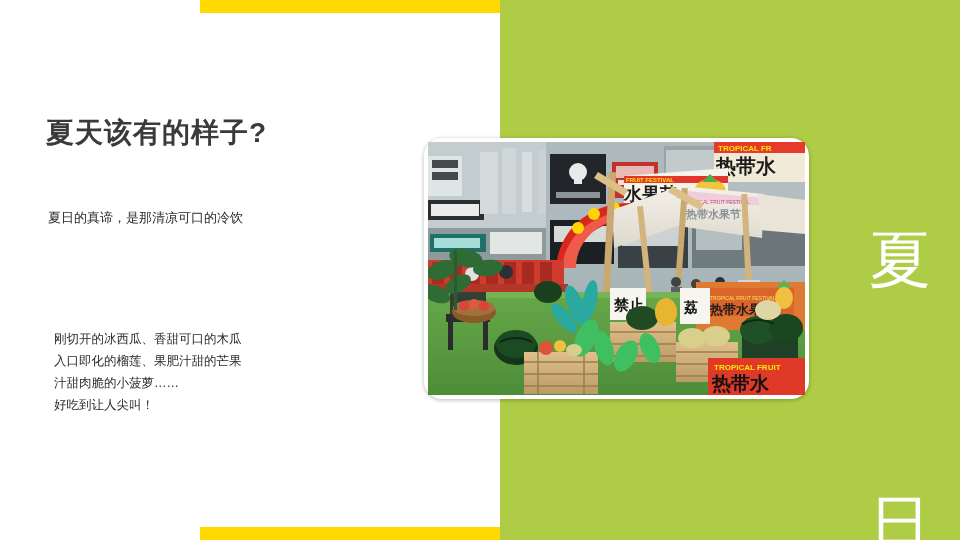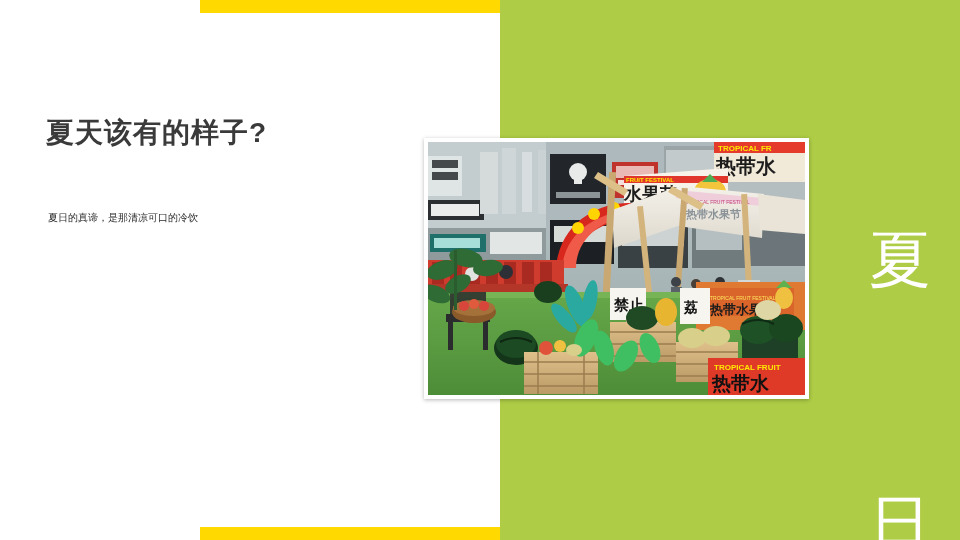--- a/index.html
+++ b/index.html
@@ -74,21 +74,21 @@
     white-space: nowrap;
   }
 
   .para-block-a {
     position: absolute;
     left: 48px;
     top: 203px;
     width: 370px;
   }
   .para-block-a .line {
-    font-size: 10px;
+    font-size: 13px;
     color: #2b2b2b;
     line-height: 30px;
     white-space: nowrap;
   }
 
   .para-block-b {
     position: absolute;
     left: 54px;
     top: 328px;
     width: 330px;
@@ -104,20 +104,21 @@
   .photo-frame {
     position: absolute;
     left: 424px;
     top: 138px;
     width: 385px;
     height: 261px;
     background: #ffffff;
     padding: 4px;
     box-sizing: border-box;
     box-shadow: 0 1px 4px rgba(0,0,0,0.28);
+    border-radius: 18px;
   }
   .photo {
     position: relative;
     width: 100%;
     height: 100%;
     overflow: hidden;
     background: #7d8b88;
   }
   .photo svg {
     display: block;
@@ -142,20 +143,26 @@
       
     </div>
   </div>
 
   <div class="headline">夏天该有的样子?</div>
 
   <div class="para-block-a">
     <div class="line">夏日的真谛，是那清凉可口的冷饮</div>
   </div>
 
+  <div class="para-block-b">
+    <div class="line">刚切开的冰西瓜、香甜可口的木瓜</div>
+    <div class="line">入口即化的榴莲、果肥汁甜的芒果</div>
+    <div class="line">汁甜肉脆的小菠萝……</div>
+    <div class="line">好吃到让人尖叫！</div>
+  </div>
 
   <div class="photo-frame">
     <div class="photo">
       <svg viewBox="0 0 377 253" preserveAspectRatio="none">
         <defs>
           <linearGradient id="skyg" x1="0" y1="0" x2="0" y2="1">
             <stop offset="0" stop-color="#b9c6c9"></stop>
             <stop offset="1" stop-color="#9aa8a8"></stop>
           </linearGradient>
           <linearGradient id="turf" x1="0" y1="0" x2="0" y2="1">

